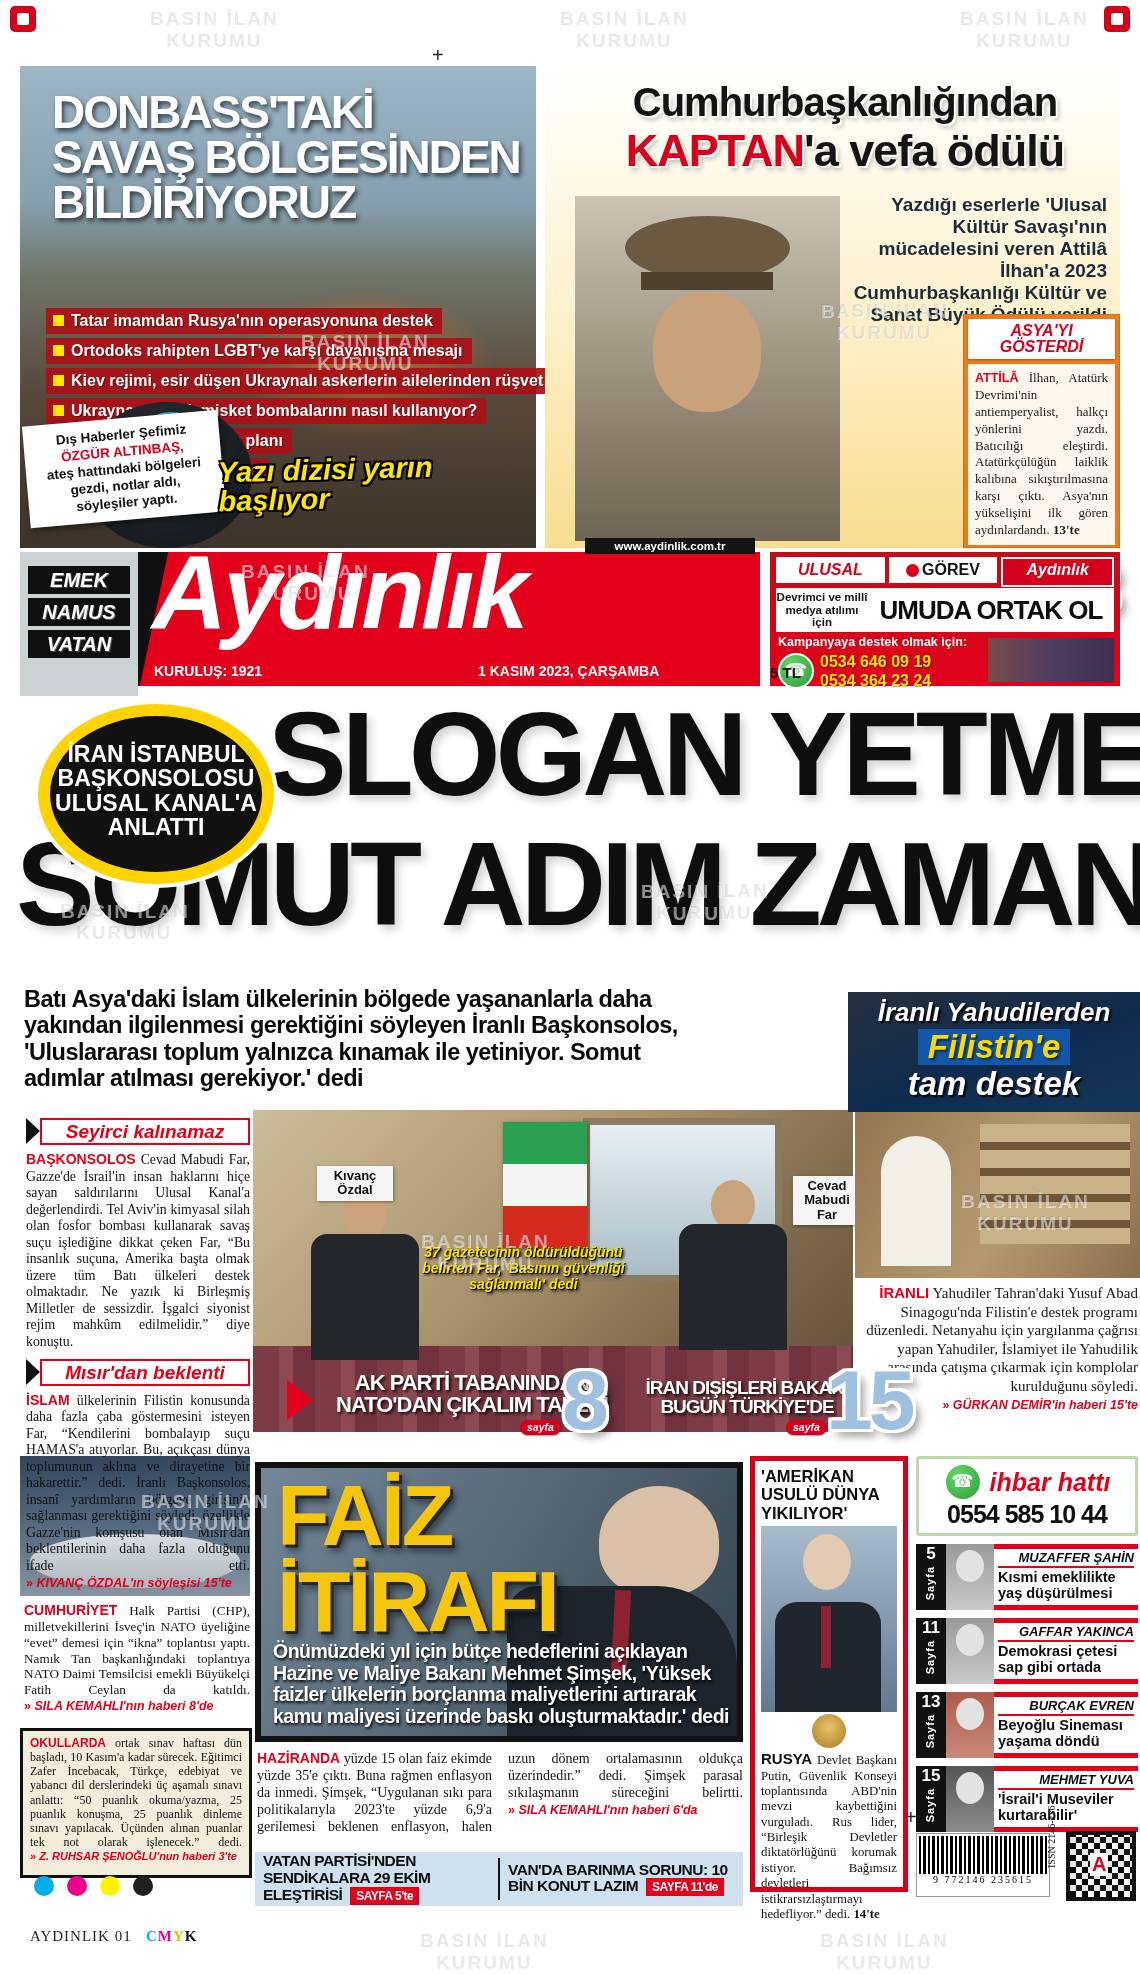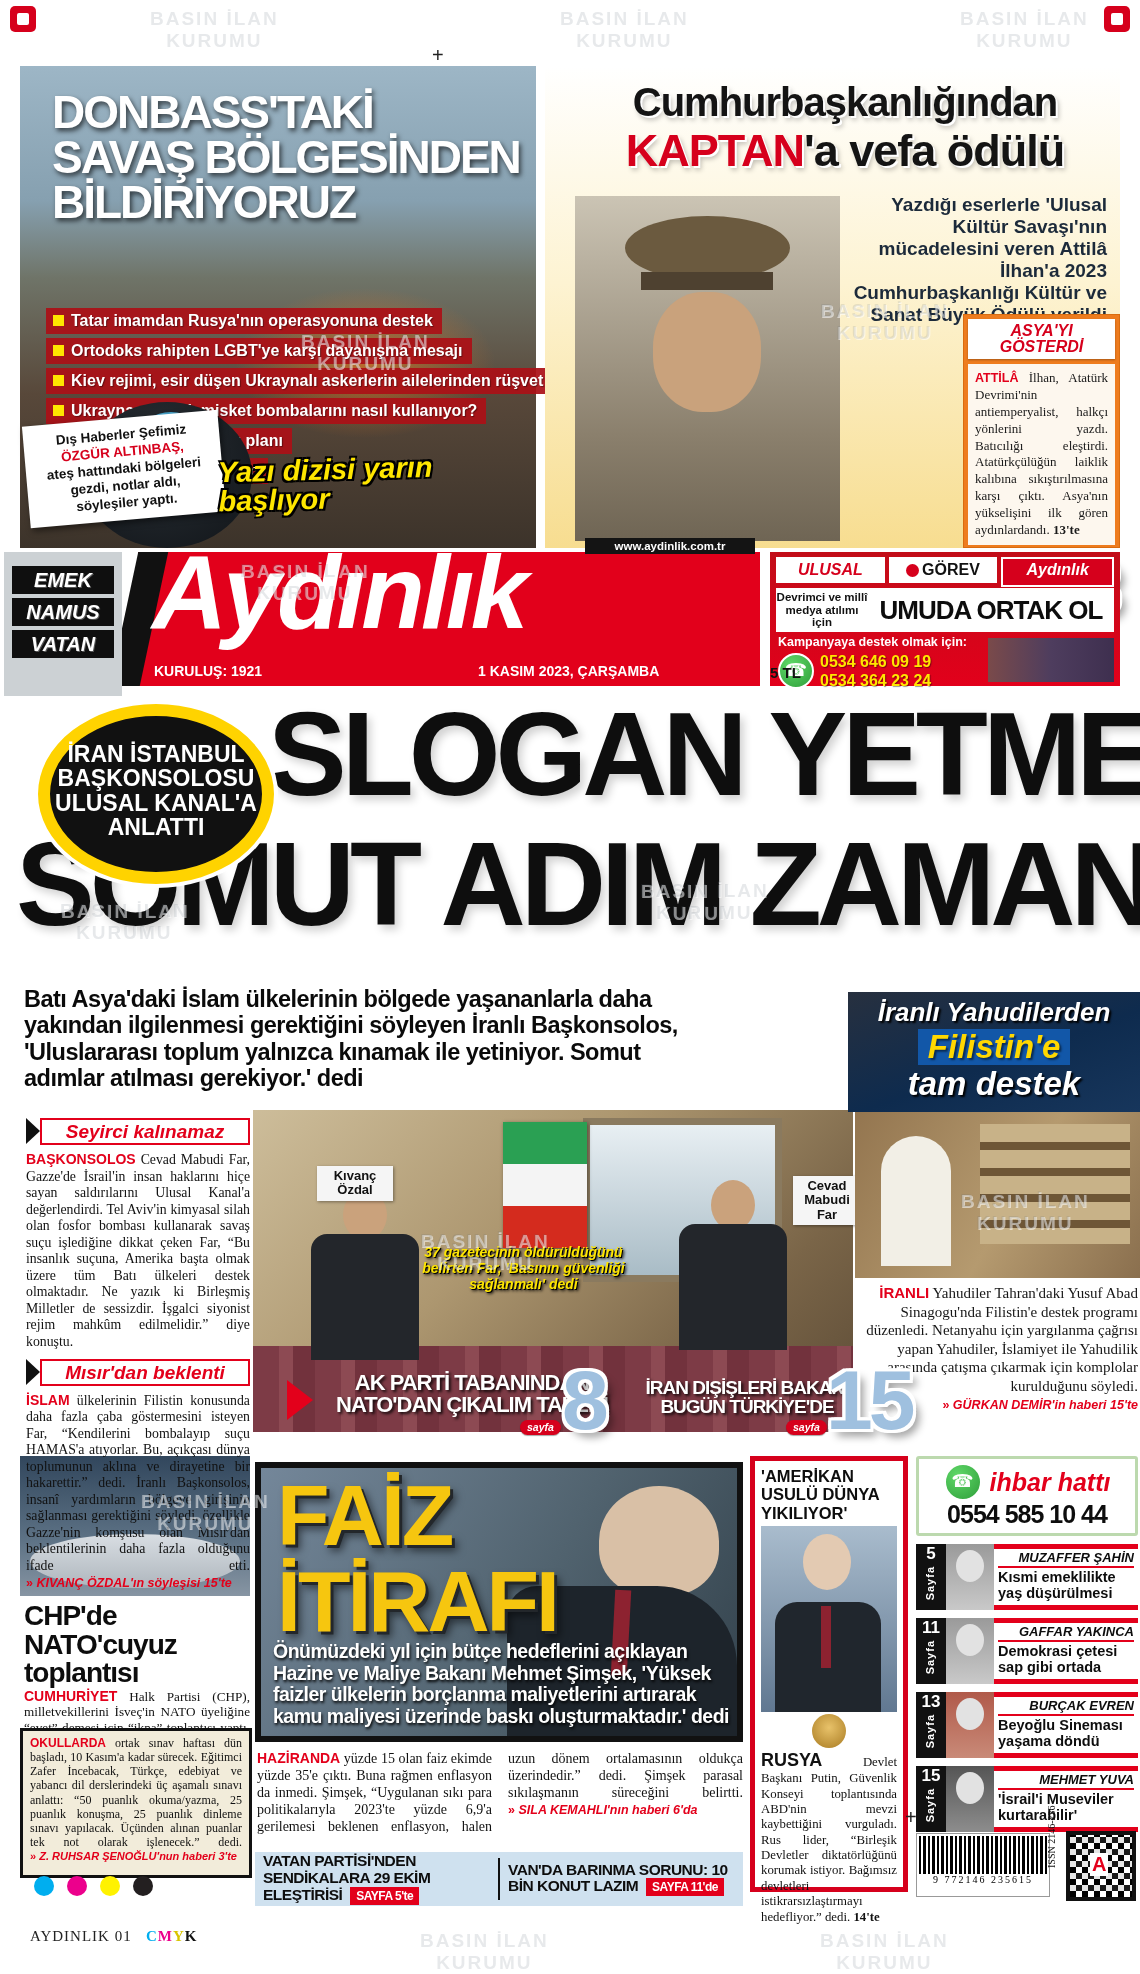--- a/index.html
+++ b/index.html
@@ -35,21 +35,21 @@
   .asya-label{background:#fff;color:#d6001c;font:900 italic 16px/1 "Liberation Sans",sans-serif;
     text-align:center;padding:4px 2px;margin:5px;box-shadow:0 1px 2px rgba(0,0,0,.3);}
   .asya-text{background:#fdf7ee;margin:0 5px;padding:6px 7px;font:13px/1.3 "Liberation Serif",serif;color:#1a1a1a;text-align:justify;}
   .cine{color:#fff;font:900 italic 13px/1.2 "Liberation Sans",sans-serif;text-shadow:1px 1px 1px rgba(0,0,0,.4);}
   .sayfa-pill{display:inline-block;background:#d6001c;color:#fff;font:900 italic 10.5px/1 "Liberation Sans",sans-serif;
     padding:2px 7px;border-radius:9px;box-shadow:0 1px 1px rgba(0,0,0,.35);}
   .bignum{font:900 84px/1 "Liberation Sans",sans-serif;color:#9fc0df;letter-spacing:-4px;
     text-shadow:-3px 0 0 #fff,3px 0 0 #fff,0 -3px 0 #fff,0 3px 0 #fff,-3px -3px 0 #fff,3px 3px 0 #fff,-3px 3px 0 #fff,3px -3px 0 #fff,6px 7px 8px rgba(0,0,0,.4);}
   .bignum.mid{font-size:76px;}
   
-  #motto{left:4px;top:552px;width:118px;height:134px;background:#ccd1d4;z-index:3;padding-top:10px;}
+  #motto{left:20px;top:552px;width:118px;height:134px;background:#ccd1d4;z-index:3;padding-top:10px;}
   .motto-chip{background:#0f0f0f;color:#fff;font:900 italic 20px/1 "Liberation Sans",sans-serif;
     text-align:center;margin:4px 8px;padding:4px 0;text-shadow:1px 1px 0 #555;}
   #mast-red{left:138px;top:552px;width:622px;height:134px;background:#e2001b;z-index:2;}
   #mast-logo{position:absolute;left:14px;top:-12px;font:900 italic 104px/1 "Liberation Sans",sans-serif;color:#fff;letter-spacing:-4px;}
   .mast-small{position:absolute;bottom:8px;color:#fff;font:900 14px/1 "Liberation Sans",sans-serif;}
   #website{left:585px;top:538px;width:170px;height:16px;background:#141414;color:#fff;z-index:4;
     font:bold 11.5px/16px "Liberation Sans",sans-serif;text-align:center;}
   #promo{left:770px;top:552px;width:350px;height:134px;z-index:3;background:linear-gradient(180deg,#c20d18,#e2001b);}
   .chip{height:26px;font:900 italic 16px/26px "Liberation Sans",sans-serif;text-align:center;}
   #umuda-strip{position:absolute;left:6px;top:36px;right:6px;height:44px;background:#fff;display:flex;align-items:center;}
@@ -375,25 +375,20 @@
   <div id="filistin-text" class="abs">
     <span class="leadword" style="font-size:15px;">İRANLI</span>
     <span>Yahudiler Tahran'daki Yusuf Abad Sinagogu'nda Filistin'e destek programı düzenledi. Netanyahu için yargılanma çağrısı yapan Yahudiler, İslamiyet ile Yahudilik arasında çatışma çıkarmak için komplolar kurulduğunu söyledi.</span>
     <div class="ref" style="margin-top:2px;"><span class="arrow-g">»</span> <span style="color:#e3001b;">GÜRKAN DEMİR'in haberi 15'te</span></div>
   </div>
 
   <div id="chpphoto" class="abs">
     <div class="table"></div>
   </div>
   <div class="abs" style="left:24px;top:1602px;width:226px;z-index:2;">
-    <div class="chp-h" style="float:left;width:138px;">
-      <div>CHP'de</div>
-      <div>NATO'cuyuz</div>
-      <div>toplantısı</div>
-    </div>
     <div class="body-serif" style="font-size:13.2px;">
       <span class="leadword">CUMHURİYET</span>
       <span>Halk Partisi (CHP), milletvekillerini İsveç'in NATO üyeliğine “evet” demesi için “ikna” toplantısı yaptı. Namık Tan başkanlığındaki toplantıya NATO Daimi Temsilcisi emekli Büyükelçi Fatih Ceylan da katıldı.</span>
       <span class="ref"><span class="arrow-g">»</span> <span>SILA KEMAHLI'nın haberi 8'de</span></span>
     </div>
   </div>
   <div id="sinavbox" class="abs">
     <div class="body-serif" style="font-size:12px;line-height:1.18;">
       <span class="leadword" style="font-size:12px;">OKULLARDA</span>
       <span>ortak sınav haftası dün başladı, 10 Kasım'a kadar sürecek. Eğitimci Zafer İncebacak, Türkçe, edebiyat ve yabancı dil derslerindeki üç aşamalı sınavı anlattı: “50 puanlık okuma/yazma, 25 puanlık konuşma, 25 puanlık dinleme sınavı yapılacak. Üçünden alınan puanlar tek not olarak işlenecek.” dedi.</span>
@@ -427,21 +422,21 @@
 
   <div id="putinbox" class="abs">
     <h3>'AMERİKAN USULÜ DÜNYA YIKILIYOR'</h3>
     <div id="putinphoto">
       <div class="head"></div>
       <div class="suit"></div>
       <div class="tie"></div>
     </div>
     <div id="eagle"></div>
     <div class="body-serif" style="font-size:12.8px;line-height:1.2;">
-      <span class="leadword" style="font-size:18px;color:#111;">RUSYA</span>
+      <span class="leadword" style="font-size:15px;color:#111;">RUSYA</span>
       <span>Devlet Başkanı Putin, Güvenlik Konseyi toplantısında ABD'nin mevzi kaybettiğini vurguladı. Rus lider, “Birleşik Devletler diktatörlüğünü korumak istiyor. Bağımsız devletleri istikrarsızlaştırmayı hedefliyor.” dedi.</span>
       <b>14'te</b>
     </div>
   </div>
 
   <div id="hotline" class="abs">
     <div class="row">
       <div class="wa-circle" style="width:34px;height:34px;line-height:32px;">☎</div>
       <div class="lbl">ihbar hattı</div>
     </div>

